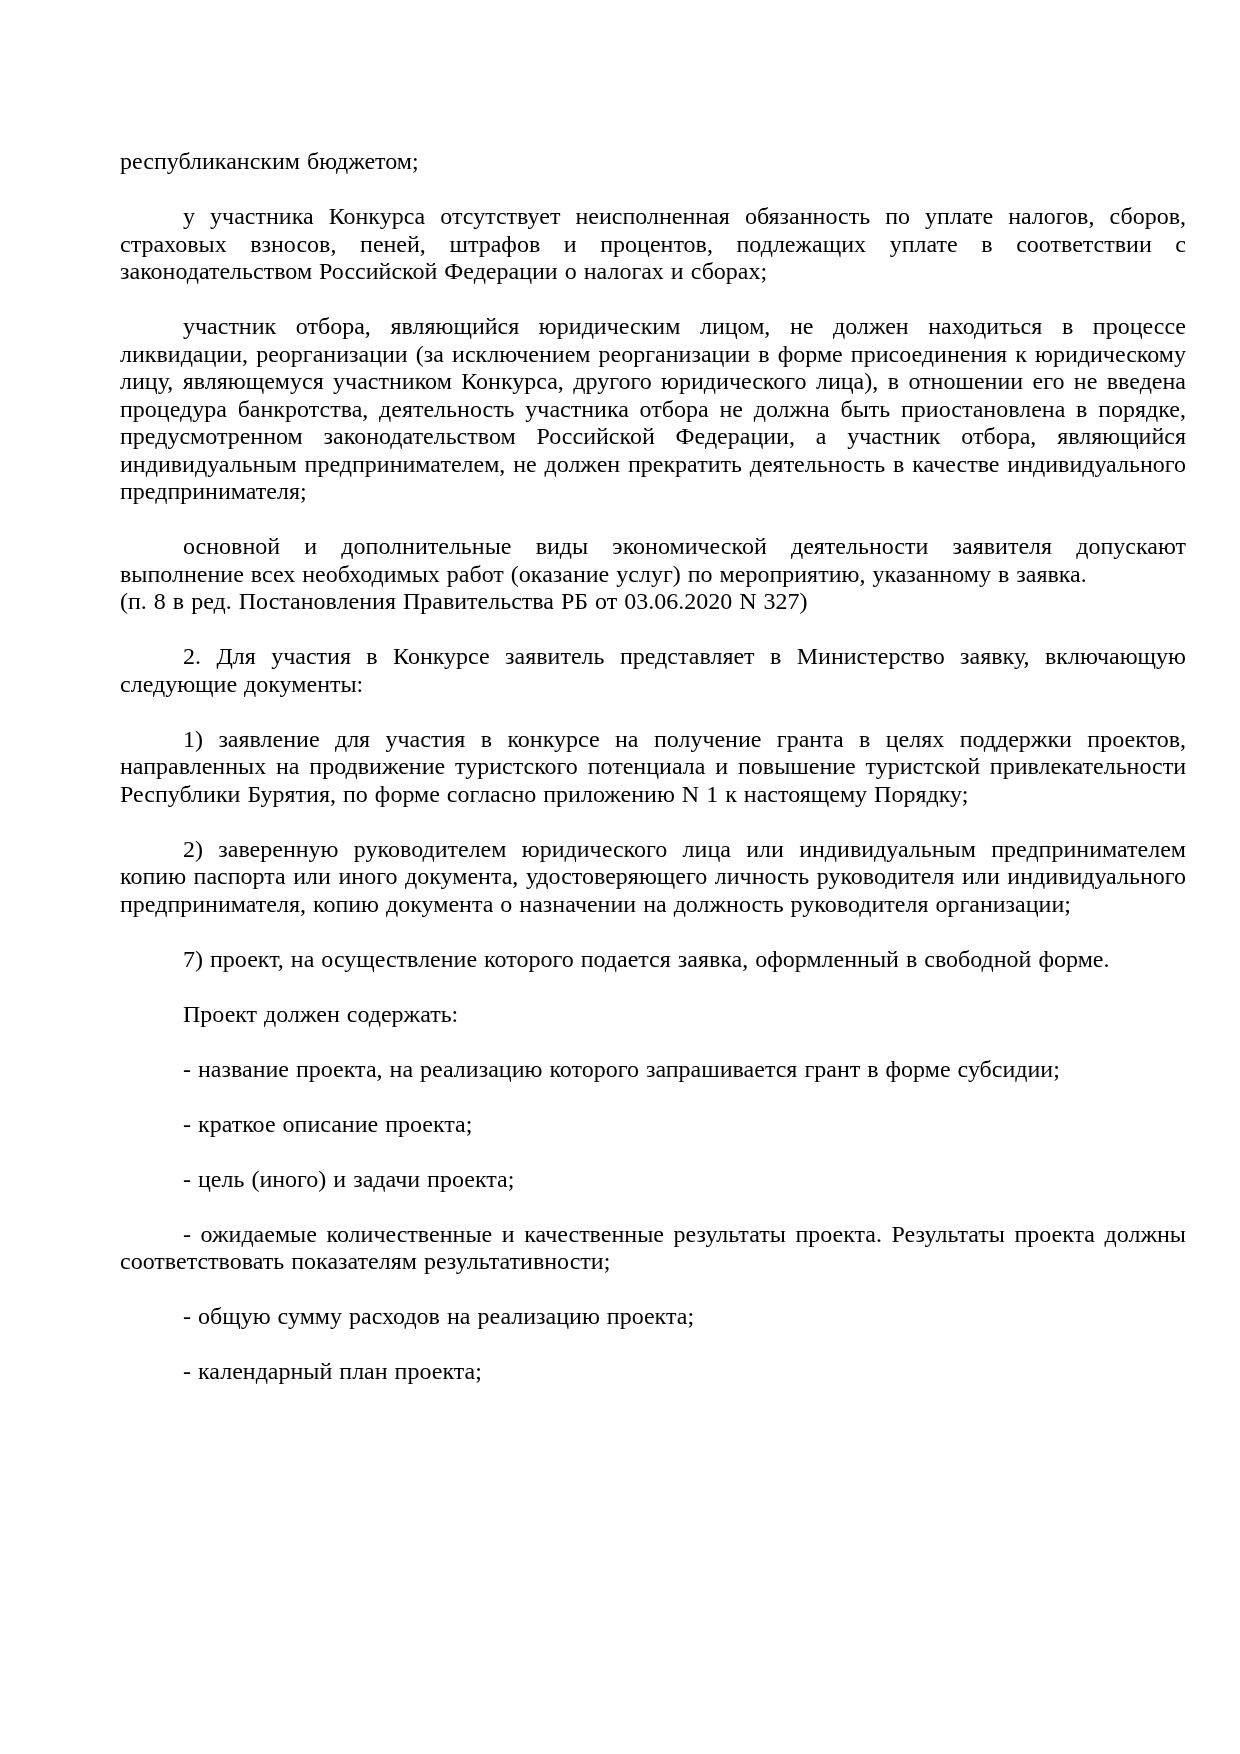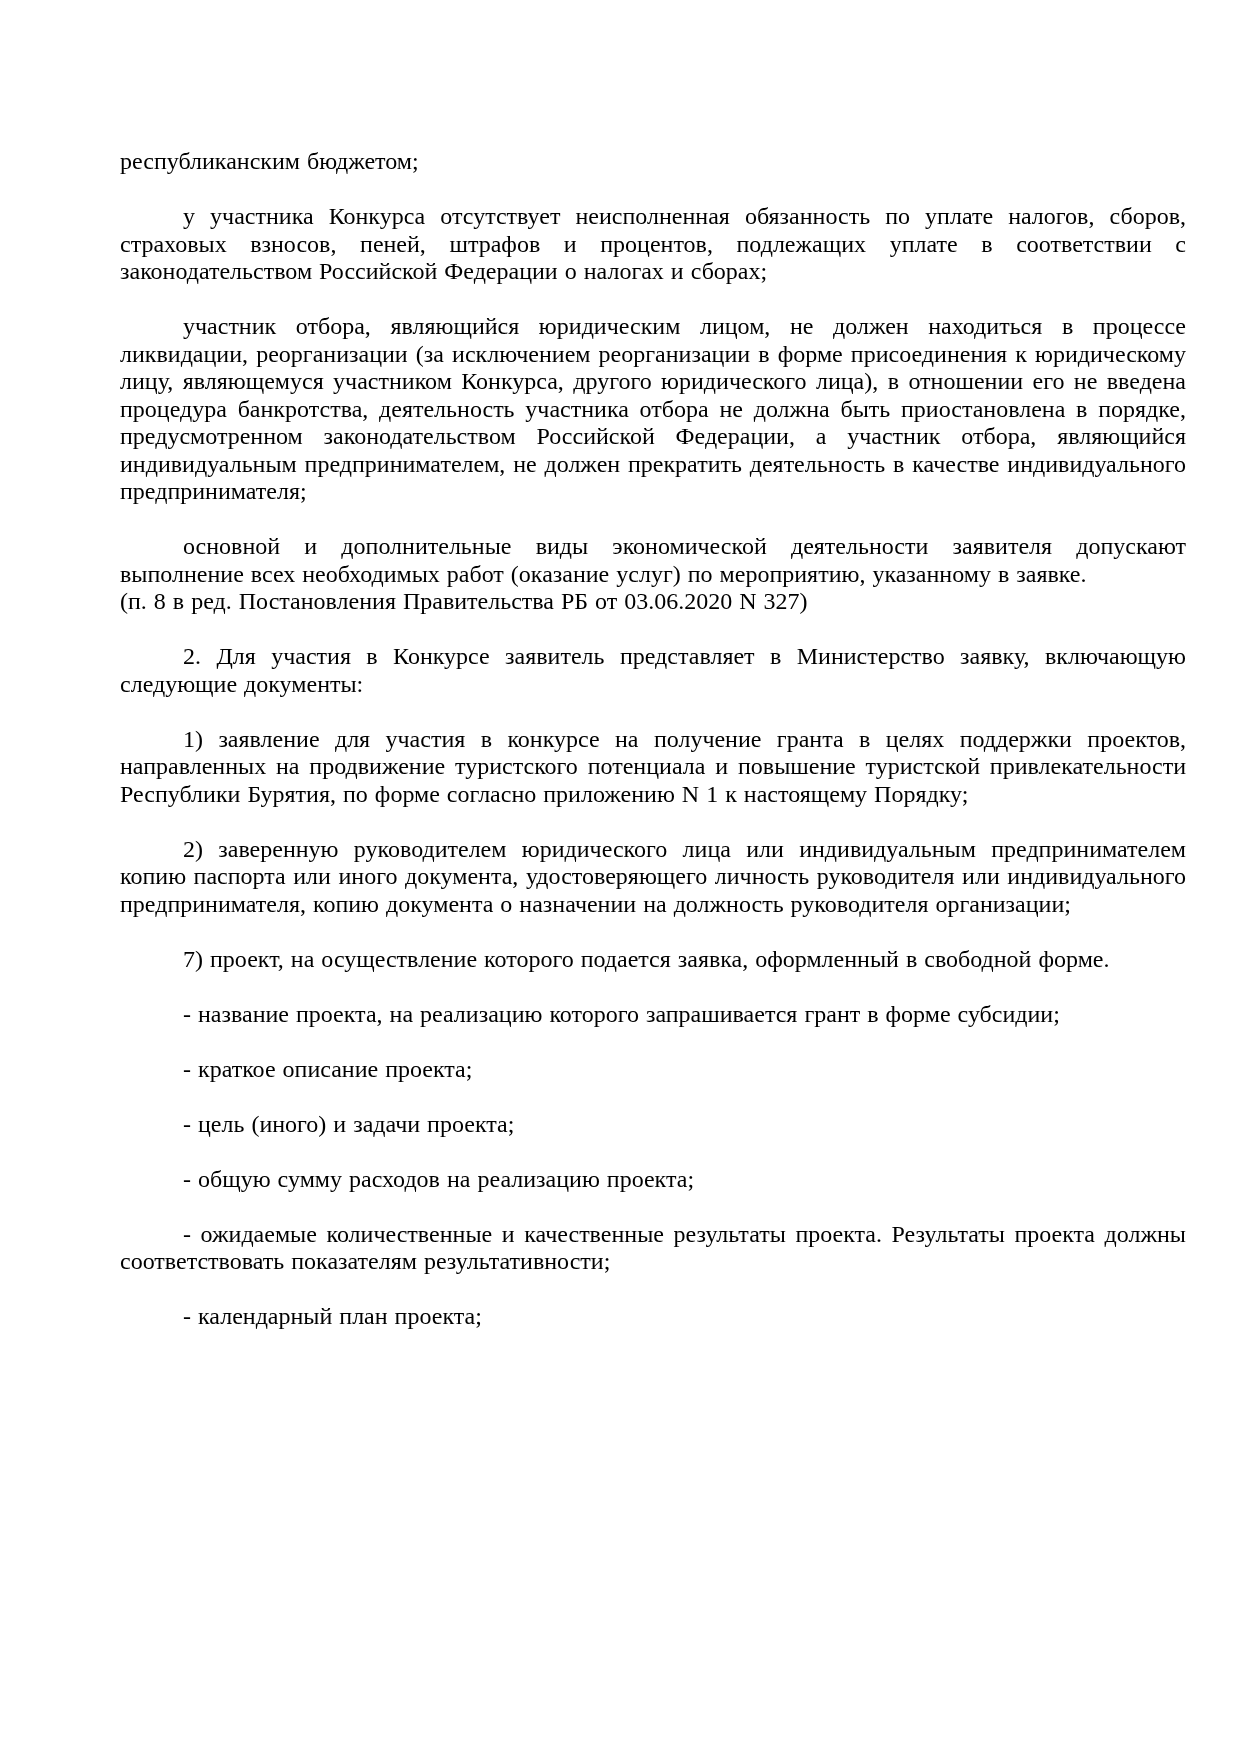--- a/index.html
+++ b/index.html
@@ -34,26 +34,27 @@
 </style>
 </head>
 <body>
 
 <main class="page">
   <div class="doc-body">
 
   <p class="no-gap">республиканским бюджетом;</p>
       <p class="indent">у участника Конкурса отсутствует неисполненная обязанность по уплате налогов, сборов, страховых взносов, пеней, штрафов и процентов, подлежащих уплате в соответствии с законодательством Российской Федерации о налогах и сборах;</p>
       <p class="indent">участник отбора, являющийся юридическим лицом, не должен находиться в процессе ликвидации, реорганизации (за исключением реорганизации в форме присоединения к юридическому лицу, являющемуся участником Конкурса, другого юридического лица), в отношении его не введена процедура банкротства, деятельность участника отбора не должна быть приостановлена в порядке, предусмотренном законодательством Российской Федерации, а участник отбора, являющийся индивидуальным предпринимателем, не должен прекратить деятельность в качестве индивидуального предпринимателя;</p>
-      <p class="indent">основной и дополнительные виды экономической деятельности заявителя допускают выполнение всех необходимых работ (оказание услуг) по мероприятию, указанному в заявке.</p>
+      <p class="indent">основной и дополнительные виды экономической деятельности заявителя допускают выполнение всех необходимых работ (оказание услуг) по мероприятию, указанному в заявка.</p>
       <p class="no-gap">(п. 8 в ред. Постановления Правительства РБ от 03.06.2020 N 327)</p>
       <p class="indent">2. Для участия в Конкурсе заявитель представляет в Министерство заявку, включающую следующие документы:</p>
       <p class="indent">1) заявление для участия в конкурсе на получение гранта в целях поддержки проектов, направленных на продвижение туристского потенциала и повышение туристской привлекательности Республики Бурятия, по форме согласно приложению N 1 к настоящему Порядку;</p>
       <p class="indent">2) заверенную руководителем юридического лица или индивидуальным предпринимателем копию паспорта или иного документа, удостоверяющего личность руководителя или индивидуального предпринимателя, копию документа о назначении на должность руководителя организации;</p>
       <p class="indent">7) проект, на осуществление которого подается заявка, оформленный в свободной форме.</p>
+      <p class="indent">Проект должен содержать:</p>
       <p class="indent">- название проекта, на реализацию которого запрашивается грант в форме субсидии;</p>
       <p class="indent">- краткое описание проекта;</p>
       <p class="indent">- цель (иного) и задачи проекта;</p>
+      <p class="indent">- ожидаемые количественные и качественные результаты проекта. Результаты проекта должны соответствовать показателям результативности;</p>
       <p class="indent">- общую сумму расходов на реализацию проекта;</p>
-      <p class="indent">- ожидаемые количественные и качественные результаты проекта. Результаты проекта должны соответствовать показателям результативности;</p>
       <p class="indent">- календарный план проекта;</p>
     </div>
 </main>
 
 </body></html>

